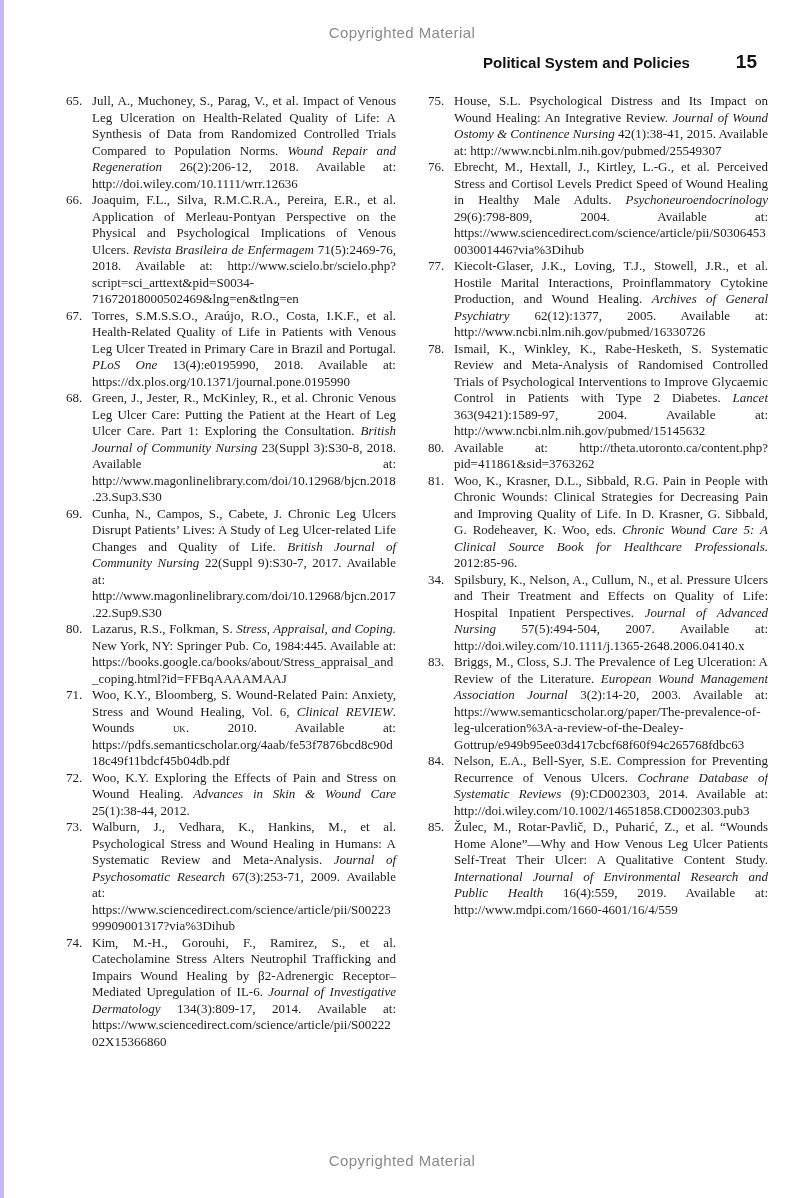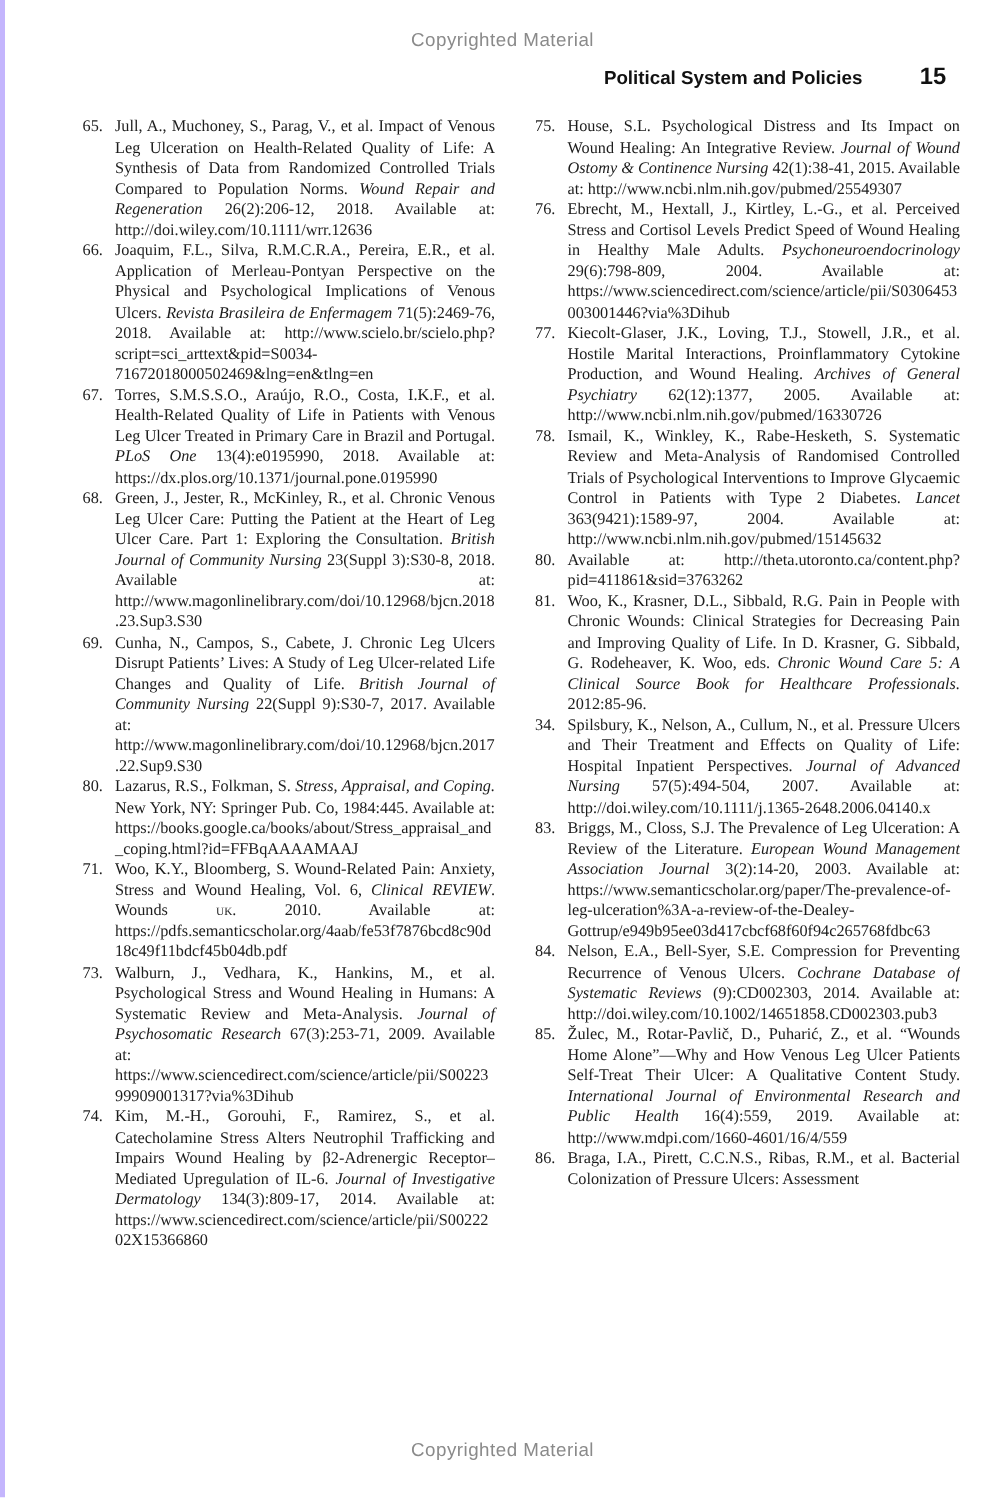--- a/index.html
+++ b/index.html
@@ -109,20 +109,24 @@
         </div>
         <div class="ref">
           <span class="ref-num">80.</span>
           <span class="ref-body"><span>Lazarus, R.S., Folkman, S. </span><span class="it">Stress, Appraisal, and Coping.</span><span> New York, NY: Springer Pub. Co, 1984:445. Available at: https://books.google.ca/books/about/Stress_appraisal_and_coping.html?id=FFBqAAAAMAAJ</span></span>
         </div>
         <div class="ref">
           <span class="ref-num">71.</span>
           <span class="ref-body"><span>Woo, K.Y., Bloomberg, S. Wound-Related Pain: Anxiety, Stress and Wound Healing, Vol. 6, </span><span class="it">Clinical REVIEW</span><span>. Wounds </span><span class="sc">uk</span><span>. 2010. Available at: https://pdfs.semanticscholar.org/4aab/fe53f7876bcd8c90d18c49f11bdcf45b04db.pdf</span></span>
         </div>
         <div class="ref">
+          <span class="ref-num">72.</span>
+          <span class="ref-body"><span>Woo, K.Y. Exploring the Effects of Pain and Stress on Wound Healing. </span><span class="it">Advances in Skin &amp; Wound Care</span><span> 25(1):38-44, 2012.</span></span>
+        </div>
+        <div class="ref">
           <span class="ref-num">73.</span>
           <span class="ref-body"><span>Walburn, J., Vedhara, K., Hankins, M., et al. Psychological Stress and Wound Healing in Humans: A Systematic Review and Meta-Analysis. </span><span class="it">Journal of Psychosomatic Research</span><span> 67(3):253-71, 2009. Available at: https://www.sciencedirect.com/science/article/pii/S0022399909001317?via%3Dihub</span></span>
         </div>
         <div class="ref">
           <span class="ref-num">74.</span>
           <span class="ref-body"><span>Kim, M.-H., Gorouhi, F., Ramirez, S., et al. Catecholamine Stress Alters Neutrophil Trafficking and Impairs Wound Healing by β2-Adrenergic Receptor–Mediated Upregulation of IL-6. </span><span class="it">Journal of Investigative Dermatology</span><span> 134(3):809-17, 2014. Available at: https://www.sciencedirect.com/science/article/pii/S0022202X15366860</span></span>
         </div>
       </div>
     <div class="col right">
         <div class="ref">
@@ -158,22 +162,18 @@
           <span class="ref-body"><span>Briggs, M., Closs, S.J. The Prevalence of Leg Ulceration: A Review of the Literature. </span><span class="it">European Wound Management Association Journal</span><span> 3(2):14-20, 2003. Available at: https://www.semanticscholar.org/paper/The-prevalence-of-leg-ulceration%3A-a-review-of-the-Dealey-Gottrup/e949b95ee03d417cbcf68f60f94c265768fdbc63</span></span>
         </div>
         <div class="ref">
           <span class="ref-num">84.</span>
           <span class="ref-body"><span>Nelson, E.A., Bell-Syer, S.E. Compression for Preventing Recurrence of Venous Ulcers. </span><span class="it">Cochrane Database of Systematic Reviews</span><span> (9):CD002303, 2014. Available at: http://doi.wiley.com/10.1002/14651858.CD002303.pub3</span></span>
         </div>
         <div class="ref">
           <span class="ref-num">85.</span>
           <span class="ref-body"><span>Žulec, M., Rotar-Pavlič, D., Puharić, Z., et al. “Wounds Home Alone”—Why and How Venous Leg Ulcer Patients Self-Treat Their Ulcer: A Qualitative Content Study. </span><span class="it">International Journal of Environmental Research and Public Health</span><span> 16(4):559, 2019. Available at: http://www.mdpi.com/1660-4601/16/4/559</span></span>
         </div>
-        <div class="ref">
-          <span class="ref-num">86.</span>
-          <span class="ref-body"><span>Braga, I.A., Pirett, C.C.N.S., Ribas, R.M., et al. Bacterial Colonization of Pressure Ulcers: Assessment</span></span>
-        </div>
       </div>
   </div>
 
   <div class="copyright bottom">Copyrighted Material</div>
 
 </div>
 
 </body></html>

